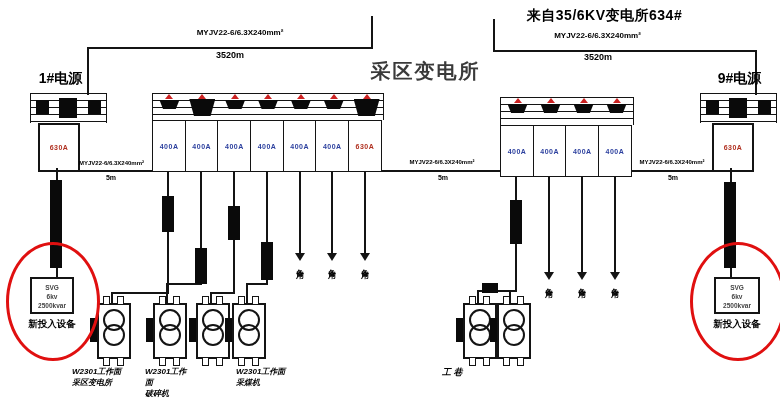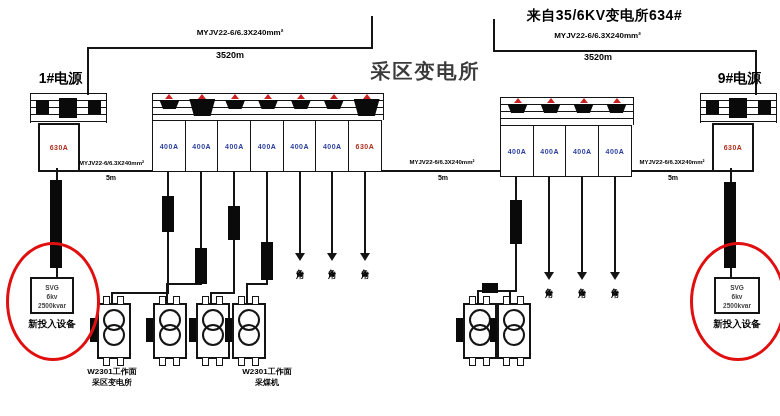--- a/index.html
+++ b/index.html
@@ -34,21 +34,21 @@
          border-right:5px solid transparent;border-top:8px solid #141414;}
   .vtext{position:absolute;writing-mode:vertical-rl;text-orientation:upright;
          font-size:8px;font-weight:bold;letter-spacing:2px;}
   .tx{position:absolute;width:30px;height:52px;border:2px solid #141414;background:#fff;}
   .coil{position:absolute;width:18px;height:18px;border:2px solid #141414;border-radius:50%;left:4px;background:transparent;}
   .coil.c1{top:4px;} .coil.c2{top:19px;}
   .term{position:absolute;width:5px;height:7px;border:1.5px solid #141414;background:#fff;}
   .term.tl{top:-9px;left:4px;} .term.tr{top:-9px;left:18px;}
   .term.bl{bottom:-9px;left:4px;} .term.br{bottom:-9px;left:18px;}
   .cp{position:absolute;left:-9px;top:13px;width:7px;height:24px;background:#0a0a0a;}
-  .txlabel{position:absolute;font-size:8px;font-weight:bold;text-align:center;line-height:11px;}
+  .txlabel{position:absolute;font-size:8px;font-weight:bold;line-height:11px;font-style:italic;}
   .txlabel.bigger{font-size:9px;line-height:12px;}
   .ellipse{position:absolute;border:3px solid #e01010;border-radius:50%;}
   .svgbox{position:absolute;border:2px solid #141414;background:#fff;text-align:center;
           font-size:6.5px;font-weight:bold;line-height:9px;padding-top:4px;box-sizing:border-box;color:#444;}
   .caption{position:absolute;font-size:9.5px;font-weight:bold;text-align:center;}
   .srcband{position:absolute;background:repeating-linear-gradient(to bottom,#141414 0 1px,transparent 1px 7px);
            border-left:1.5px solid #141414;border-right:1.5px solid #141414;
            display:flex;justify-content:space-around;align-items:flex-start;}
   .blob{width:13px;height:14px;background:#0a0a0a;margin-top:7px;}
   .blob.mid{width:18px;height:20px;margin-top:5px;}
@@ -279,20 +279,25 @@
       <span class="coil c2"></span>
     <span class="term bl"></span>
       <span class="term br"></span>
     <span class="cp"></span>
   </div>
 
   <div class="txlabel" style="left:72px;top:366px;width:80px;">
     <div>W2301工作面</div>
     <div>采区变电所</div>
   </div>
+  <div class="txlabel" style="left:145px;top:366px;width:50px;">
+    <div>W2301工作</div>
+    <div>面</div>
+    <div>破碎机</div>
+  </div>
   <div class="txlabel" style="left:236px;top:366px;width:62px;">
     <div>W2301工作面</div>
     <div>采煤机</div>
   </div>
 
   <div class="tx" style="left:463px;top:303px;">
     <span class="term tl"></span>
       <span class="term tr"></span>
     <span class="coil c1"></span>
       <span class="coil c2"></span>
@@ -303,20 +308,21 @@
   <div class="tx" style="left:497px;top:303px;">
     <span class="term tl"></span>
       <span class="term tr"></span>
     <span class="coil c1"></span>
       <span class="coil c2"></span>
     <span class="term bl"></span>
       <span class="term br"></span>
     <span class="cp"></span>
   </div>
   <div class="txlabel bigger" style="left:442px;top:366px;width:110px;">
+    <div>工 巷</div>
   </div>
 
   <div class="ellipse" style="left:6px;top:242px;width:88px;height:113px;"></div>
   <div class="svgbox" style="left:30px;top:277px;width:44px;height:37px;">
     <div>SVG</div>
     <div>6kv</div>
     <div>2500kvar</div>
   </div>
   <div class="caption" style="left:12px;top:318px;width:80px;">新投入设备</div>
 

